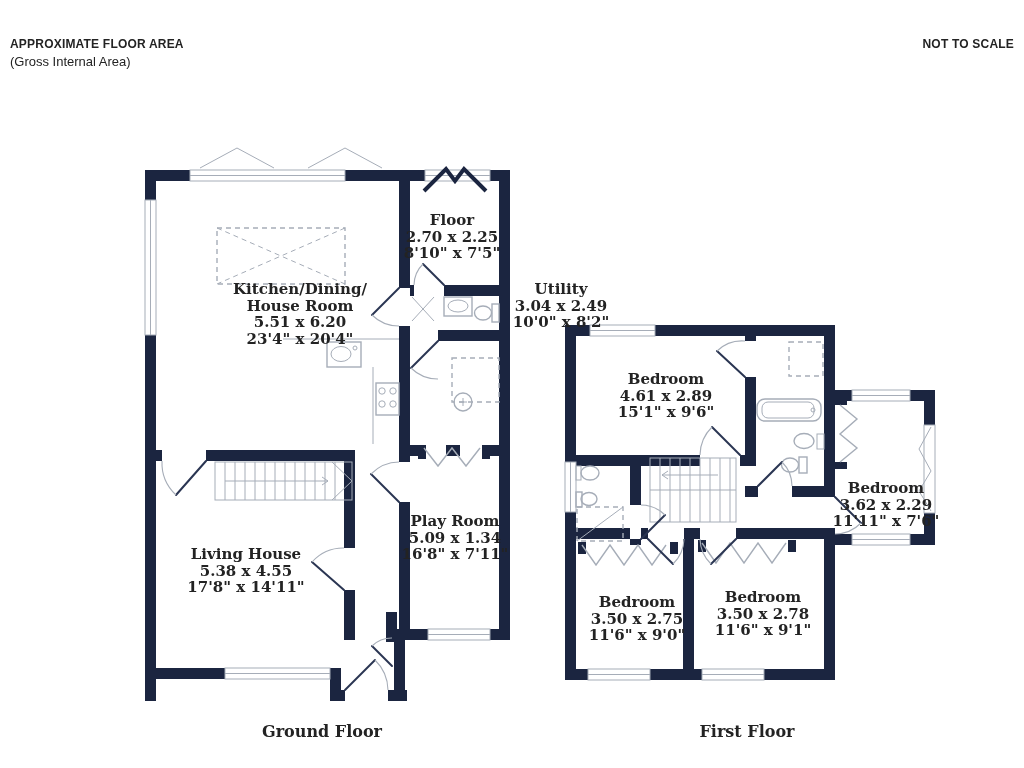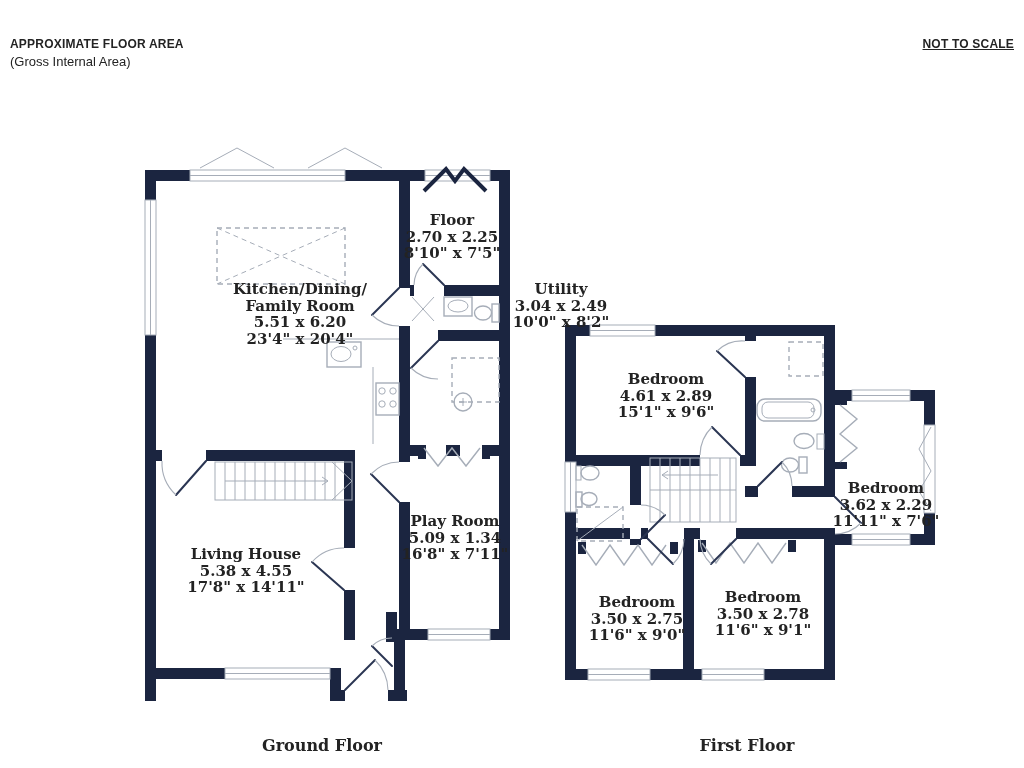--- a/index.html
+++ b/index.html
@@ -9,28 +9,28 @@
   .wall{fill:var(--wall,#1b2540);}
   .wallline{stroke:var(--wall,#1b2540);fill:none;}
   .win{fill:#ffffff;}
   .fx{stroke:var(--fixture,#a6adb8);fill:none;stroke-width:1.4;}
   .fx2{stroke:var(--fixture,#a6adb8);fill:none;stroke-width:1;}
   .dash{stroke-dasharray:5 4;}
   .leaf{stroke:var(--doorleaf,#2a3552);stroke-width:2;fill:none;stroke-linecap:round;}
   .arc{stroke:var(--fixture,#a6adb8);stroke-width:1.1;fill:none;}
   .hdr{position:absolute;top:36px;color:var(--text,#1c1c1c);font-size:13px;line-height:17px;}
   .hdr-left{left:10px;text-align:left;}
-  .hdr-right{right:10px;text-align:right;text-decoration:underline;}
+  .hdr-right{right:10px;text-align:right;}
   .hdr-title{font-weight:bold;font-size:12px;letter-spacing:.2px;}
   .room-label{position:absolute;transform:translateX(-50%);text-align:center;white-space:nowrap;
       font-family:"DejaVu Serif","Liberation Serif",serif;font-weight:700;
       color:var(--text,#232323);font-size:15px;line-height:16.5px;}
   .floor-caption{position:absolute;transform:translateX(-50%);white-space:nowrap;
       font-family:"DejaVu Serif","Liberation Serif",serif;font-weight:700;
-      color:var(--text,#232323);font-size:16px;margin-top:14px;}
+      color:var(--text,#232323);font-size:16px;}
 </style>
 </head>
 <body>
 
 <div class="hdr hdr-left">
   <div class="hdr-title">APPROXIMATE FLOOR AREA</div>
   <div>(Gross Internal Area)</div>
 </div>
 <div class="hdr hdr-right">
   <div class="hdr-title">NOT TO SCALE</div>
@@ -358,21 +358,21 @@
       <g>
           <path class="leaf" d="M835,497 L861,523"></path>
           <path class="arc" d="M835,534 A37,37 0 0 0 861,523"></path>
         </g>
     </g>
   </g>
 </svg>
 
 <div class="room-label" style="left:300px;top:281px">
   <div>Kitchen/Dining/</div>
-  <div>Family Room</div>
+  <div>House Room</div>
   <div>5.51 x 6.20</div>
   <div>23'4" x 20'4"</div>
 </div>
 <div class="room-label" style="left:452px;top:212px">
   <div>Floor</div>
   <div>2.70 x 2.25</div>
   <div>8'10" x 7'5"</div>
 </div>
 <div class="room-label" style="left:561px;top:281px">
   <div>Utility</div>

